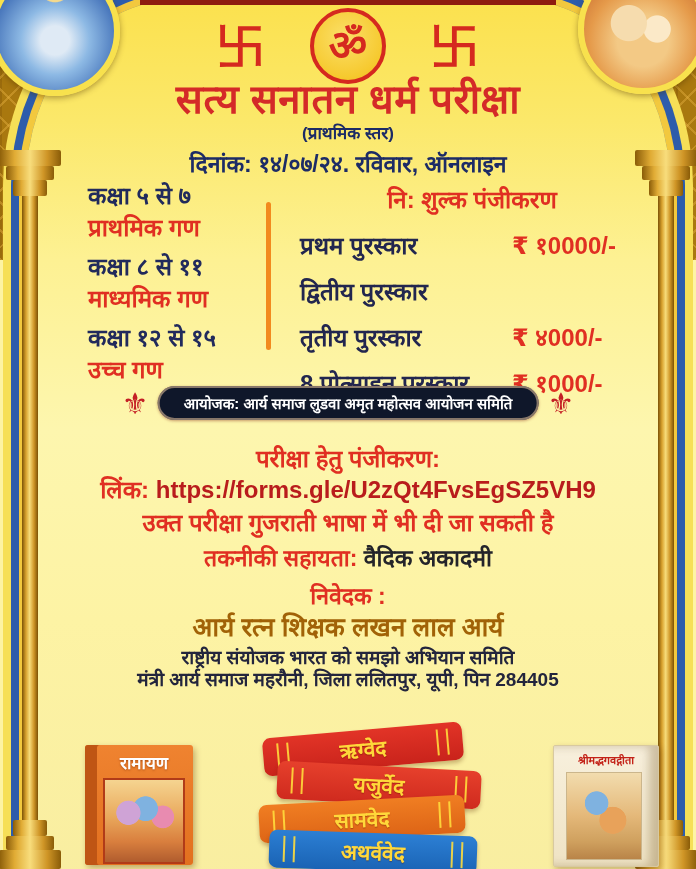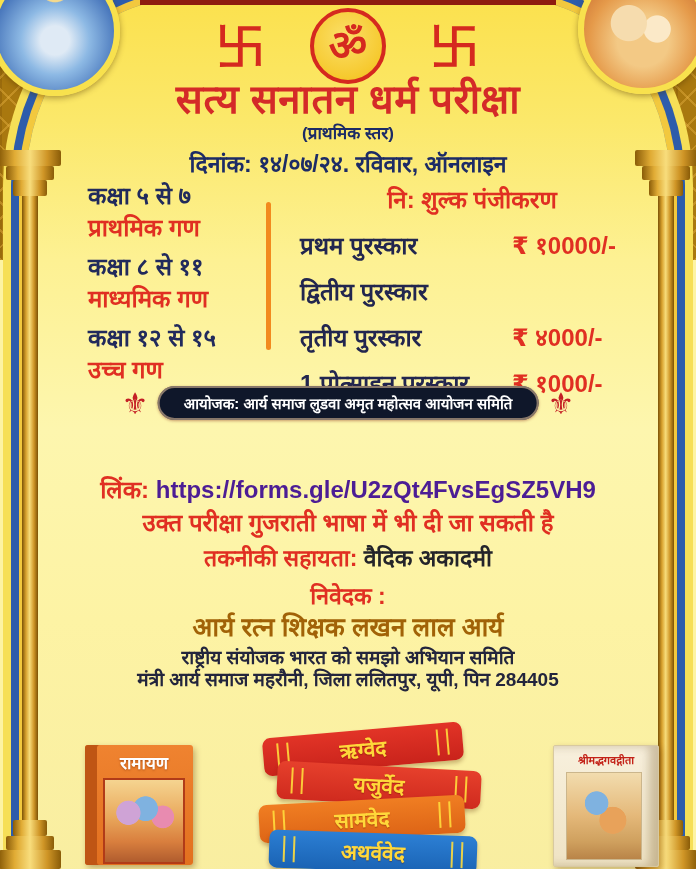--- a/index.html
+++ b/index.html
@@ -67,21 +67,21 @@
   .banner-pill{position:relative;background:#0f172a;color:#fff;font-size:15px;font-weight:800;
     padding:7px 26px;border-radius:22px;white-space:nowrap;
     box-shadow:inset 0 0 0 2px rgba(255,215,170,.5),0 1px 3px rgba(120,20,10,.4);}
   .flourish{position:absolute;top:50%;transform:translateY(-50%);font-size:30px;color:#c41f25;z-index:7;}
   .flourish.left{left:-36px;transform:translateY(-50%) scaleX(-1);}
   .flourish.right{right:-36px;}
 
   .reg-heading{top:441px;font-size:24px;font-weight:800;color:#e02f22;}
   .link-line{top:472px;font-size:24px;font-weight:800;}
   .link-label{color:#e02f22;}
-  .link-url{color:#4c1d95;}
+  .link-url{color:#b91c1c;}
   .gujarati-note{top:505px;font-size:24px;font-weight:800;color:#e02f22;}
   .support-line{top:541px;font-size:23px;font-weight:800;}
   .support-label{color:#e02f22;}
   .support-value{color:#23242a;}
 
   .nivedak{top:579px;font-size:23px;font-weight:800;color:#e02f22;}
   .req-name{top:608px;font-size:26px;font-weight:800;color:#a16207;}
   .req-role{top:644px;font-size:19px;font-weight:800;color:#23253d;}
   .req-address{top:666px;font-size:19px;font-weight:800;color:#23253d;text-align:center;}
   .mobile-line{top:691px;font-size:26px;font-weight:800;}
@@ -180,31 +180,32 @@
       <span class="prize-amount">₹ १0000/-</span>
     </div>
     <div class="prize-row">
       <span class="prize-label">द्वितीय पुरस्कार</span>
     </div>
     <div class="prize-row">
       <span class="prize-label">तृतीय पुरस्कार</span>
       <span class="prize-amount">₹ ४000/-</span>
     </div>
     <div class="prize-row">
-      <span class="prize-label">1 प्रोत्साहन पुरस्कार</span>
+      <span class="prize-label">8 प्रोत्साहन पुरस्कार</span>
       <span class="prize-amount">₹ १000/-</span>
     </div>
   </div>
 
   <div class="banner-wrap">
     <span class="flourish left">⚜</span>
     <div class="banner-pill">आयोजक: आर्य समाज लुडवा अमृत महोत्सव आयोजन समिति</div>
     <span class="flourish right">⚜</span>
   </div>
 
+  <div class="layer reg-heading">परीक्षा हेतु पंजीकरण:</div>
 
   <div class="layer link-line">
     <span class="link-label">लिंक:</span>
     <span class="link-url">https://forms.gle/U2zQt4FvsEgSZ5VH9</span>
   </div>
 
   <div class="layer gujarati-note">उक्त परीक्षा गुजराती भाषा में भी दी जा सकती है</div>
 
   <div class="layer nivedak">निवेदक :</div>
 

